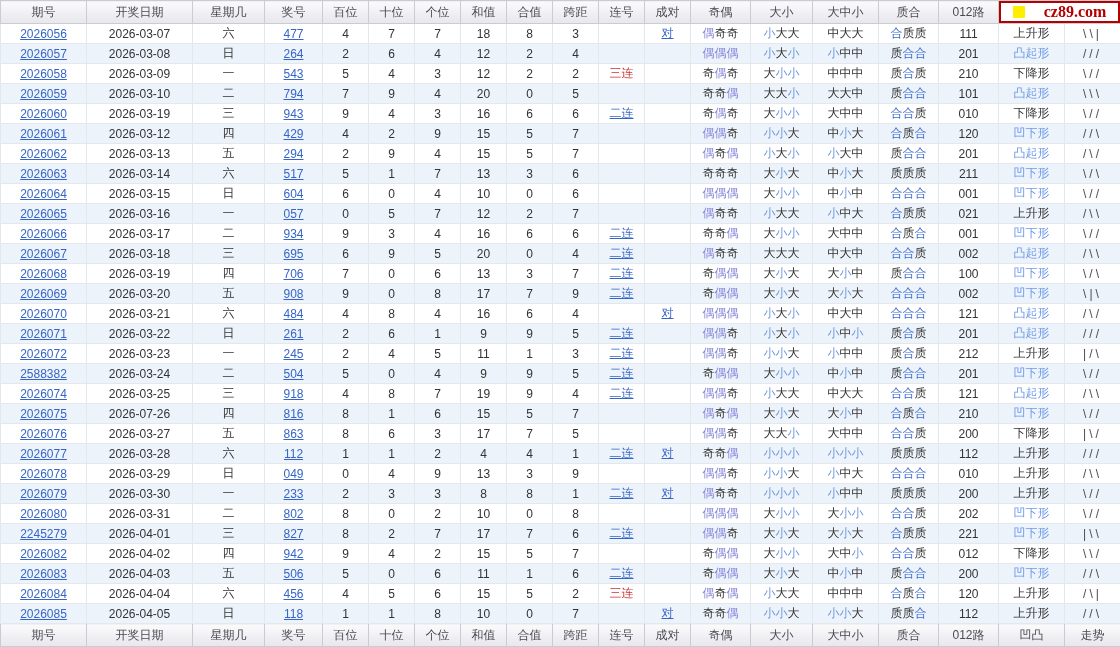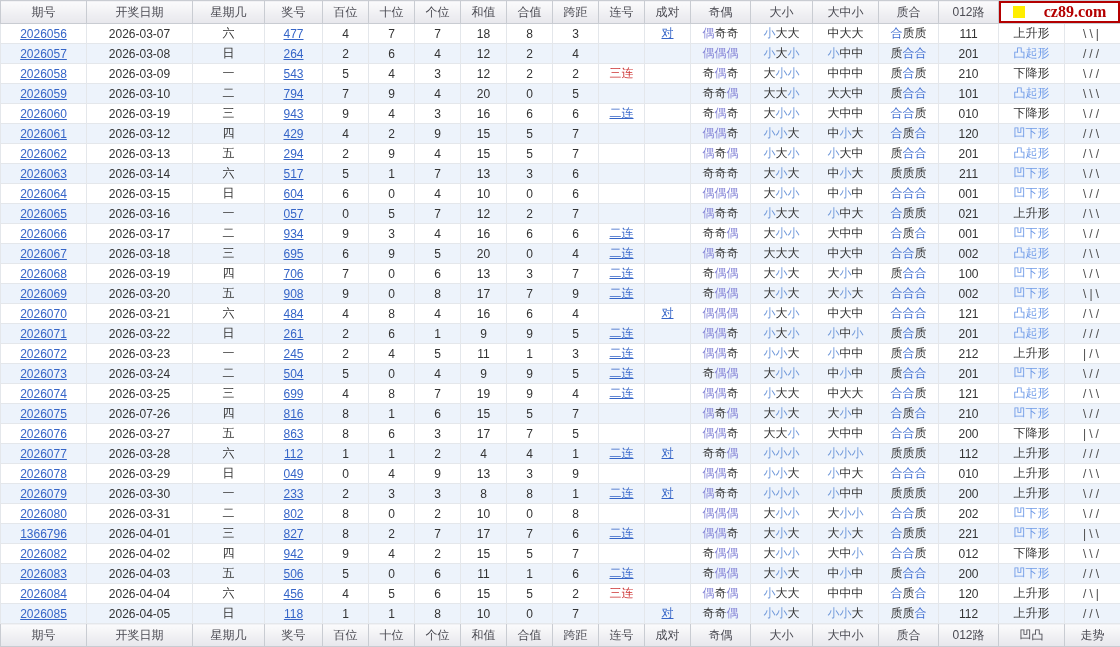--- a/index.html
+++ b/index.html
@@ -442,21 +442,21 @@
         <td></td>
         <td><span class="ch-even">偶</span><span class="ch-even">偶</span><span>奇</span></td>
         <td><span class="ch-small">小</span><span class="ch-small">小</span><span>大</span></td>
         <td><span class="ch-small">小</span><span>中</span><span>中</span></td>
         <td><span>质</span><span class="ch-he">合</span><span>质</span></td>
         <td>212</td>
         <td>上升形</td>
         <td class="trend">|/\</td>
       </tr>
       <tr>
-        <td><span class="c-link">2026073</span></td>
+        <td><span class="c-link">2588382</span></td>
         <td>2026-03-24</td>
         <td>二</td>
         <td><span class="c-link">504</span></td>
         <td>5</td>
         <td>0</td>
         <td>4</td>
         <td>9</td>
         <td>9</td>
         <td>5</td>
         <td><span class="c-link">二连</span></td>
@@ -466,21 +466,21 @@
         <td><span>中</span><span class="ch-small">小</span><span>中</span></td>
         <td><span>质</span><span class="ch-he">合</span><span class="ch-he">合</span></td>
         <td>201</td>
         <td class="shape-blue">凹下形</td>
         <td class="trend">\//</td>
       </tr>
       <tr>
         <td><span class="c-link">2026074</span></td>
         <td>2026-03-25</td>
         <td>三</td>
-        <td><span class="c-link">699</span></td>
+        <td><span class="c-link">918</span></td>
         <td>4</td>
         <td>8</td>
         <td>7</td>
         <td>19</td>
         <td>9</td>
         <td>4</td>
         <td><span class="c-link">二连</span></td>
         <td></td>
         <td><span class="ch-even">偶</span><span class="ch-even">偶</span><span>奇</span></td>
         <td><span class="ch-small">小</span><span>大</span><span>大</span></td>
@@ -610,21 +610,21 @@
         <td></td>
         <td><span class="ch-even">偶</span><span class="ch-even">偶</span><span class="ch-even">偶</span></td>
         <td><span>大</span><span class="ch-small">小</span><span class="ch-small">小</span></td>
         <td><span>大</span><span class="ch-small">小</span><span class="ch-small">小</span></td>
         <td><span class="ch-he">合</span><span class="ch-he">合</span><span>质</span></td>
         <td>202</td>
         <td class="shape-blue">凹下形</td>
         <td class="trend">\//</td>
       </tr>
       <tr>
-        <td><span class="c-link">1366796</span></td>
+        <td><span class="c-link">2245279</span></td>
         <td>2026-04-01</td>
         <td>三</td>
         <td><span class="c-link">827</span></td>
         <td>8</td>
         <td>2</td>
         <td>7</td>
         <td>17</td>
         <td>7</td>
         <td>6</td>
         <td><span class="c-link">二连</span></td>

